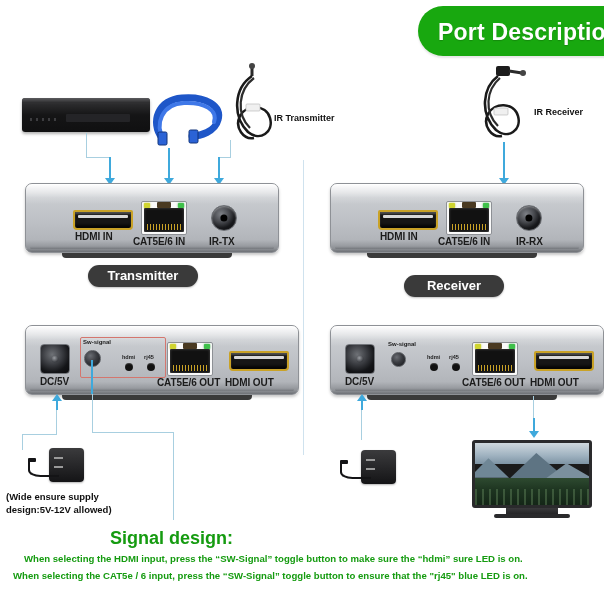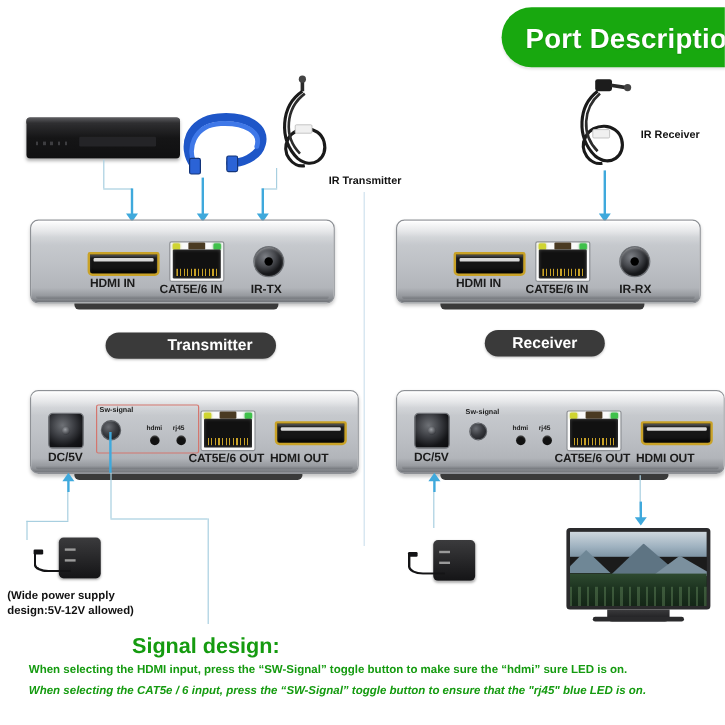--- a/index.html
+++ b/index.html
@@ -179,21 +179,21 @@
   <rect x="41" y="38" width="9" height="13" rx="1.5" fill="#2b63d6" stroke="#12347a" stroke-width="1"></rect>
 </svg>
 
 <svg class="cable-black abs" style="left:228px;top:62px;" width="54" height="82">
   <path d="M24,4 L24,14" stroke="#2a2a2a" stroke-width="3"></path>
   <circle cx="24" cy="4" r="3" fill="#444"></circle>
   <path d="M24,14 C6,26 4,54 20,70 C32,80 46,70 42,56 C38,42 18,42 12,54 C6,66 16,78 26,76" fill="none" stroke="#1a1a1a" stroke-width="2.6"></path>
   <path d="M26,16 C10,28 8,52 22,66" fill="none" stroke="#2d2d2d" stroke-width="2.2"></path>
   <rect x="18" y="42" width="14" height="7" rx="1" fill="#f0f0f0" stroke="#bbb" stroke-width=".7"></rect>
 </svg>
-<div class="accLabel" style="left:274px;top:113px;margin-top:32px;">IR Transmitter</div>
+<div class="accLabel" style="left:274px;top:113px;">IR Transmitter</div>
 
 <svg class="cable-black abs" style="left:476px;top:62px;" width="54" height="82">
   <rect x="20" y="4" width="14" height="10" rx="2" fill="#1c1c1c"></rect>
   <path d="M33,9 L46,11" stroke="#2a2a2a" stroke-width="3"></path>
   <circle cx="47" cy="11" r="3" fill="#444"></circle>
   <path d="M22,14 C6,26 4,52 20,68 C32,78 46,68 42,54 C38,40 18,40 12,52 C6,64 16,76 26,74" fill="none" stroke="#1a1a1a" stroke-width="2.6"></path>
   <path d="M24,16 C10,28 8,50 22,64" fill="none" stroke="#2d2d2d" stroke-width="2.2"></path>
   <rect x="18" y="46" width="14" height="7" rx="1" fill="#f0f0f0" stroke="#bbb" stroke-width=".7"></rect>
 </svg>
 <div class="accLabel" style="left:534px;top:107px;">IR Receiver</div>
@@ -249,21 +249,21 @@
   </div>
   <div class="plabel" style="left:107px;top:52px;">CAT5E/6 IN</div>
 
   <div class="jack35" style="left:185px;top:21px;width:24px;height:24px;"></div>
   <div class="plabel" style="left:185px;top:52px;">IR-RX</div>
 
   <div class="lip"></div>
 </div>
 <div class="abs" style="left:367px;top:253px;width:170px;height:5px;background:#3a3a3a;border-radius:0 0 4px 4px;"></div>
 
-<div class="pill" style="left:88px;top:277px;width:110px;padding-left:32px;">Transmitter</div>
+<div class="pill" style="left:88px;top:265px;width:110px;">Transmitter</div>
 <div class="pill" style="left:404px;top:275px;width:100px;">Receiver</div>
 
 <div class="unit abs" style="left:25px;top:325px;width:272px;height:68px;">
   <div class="face"></div>
 
   <div class="dcjack" style="left:14px;top:18px;width:28px;height:28px;"></div>
   <div class="plabel" style="left:14px;top:50px;">DC/5V</div>
 
   <div class="redbox" style="left:54px;top:11px;width:84px;height:39px;"></div>
   <div class="plabel-sm" style="left:57px;top:13px;">Sw-signal</div>
@@ -336,21 +336,21 @@
 <div class="abs arrow" style="left:529px;top:431px;"></div>
 
 <div class="adapter abs" style="left:28px;top:448px;width:56px;height:34px;">
   <div class="body"></div>
     <div class="prong"></div>
     <div class="prong2"></div>
   <div class="wire"></div>
     <div class="plug"></div>
 </div>
 <div class="caption" style="left:6px;top:490px;">
-  <div>(Wide power supply</div>
+  <div>(Wide ensure supply</div>
   <div>design:5V-12V allowed)</div>
 </div>
 
 <div class="adapter abs" style="left:340px;top:450px;width:56px;height:34px;">
   <div class="body"></div>
     <div class="prong"></div>
     <div class="prong2"></div>
   <div class="wire"></div>
     <div class="plug"></div>
 </div>
@@ -363,13 +363,13 @@
       <div class="mtn3"></div>
     <div class="field"></div>
       <div class="grass"></div>
   </div>
   <div class="stand"></div>
     <div class="base"></div>
 </div>
 
 <div id="sig-title" style="left:110px;top:528px;">Signal design:</div>
 <div class="sig-line" style="left:24px;top:553px;">When selecting the HDMI input, press the “SW-Signal” toggle button to make sure the “hdmi” sure LED is on.</div>
-<div class="sig-line" style="left:24px;top:570px;font-style:italic;">When selecting the CAT5e / 6 input, press the “SW-Signal” toggle button to ensure that the "rj45" blue LED is on.</div>
+<div class="sig-line" style="left:13px;top:570px;">When selecting the CAT5e / 6 input, press the “SW-Signal” toggle button to ensure that the "rj45" blue LED is on.</div>
 
 </body></html>

